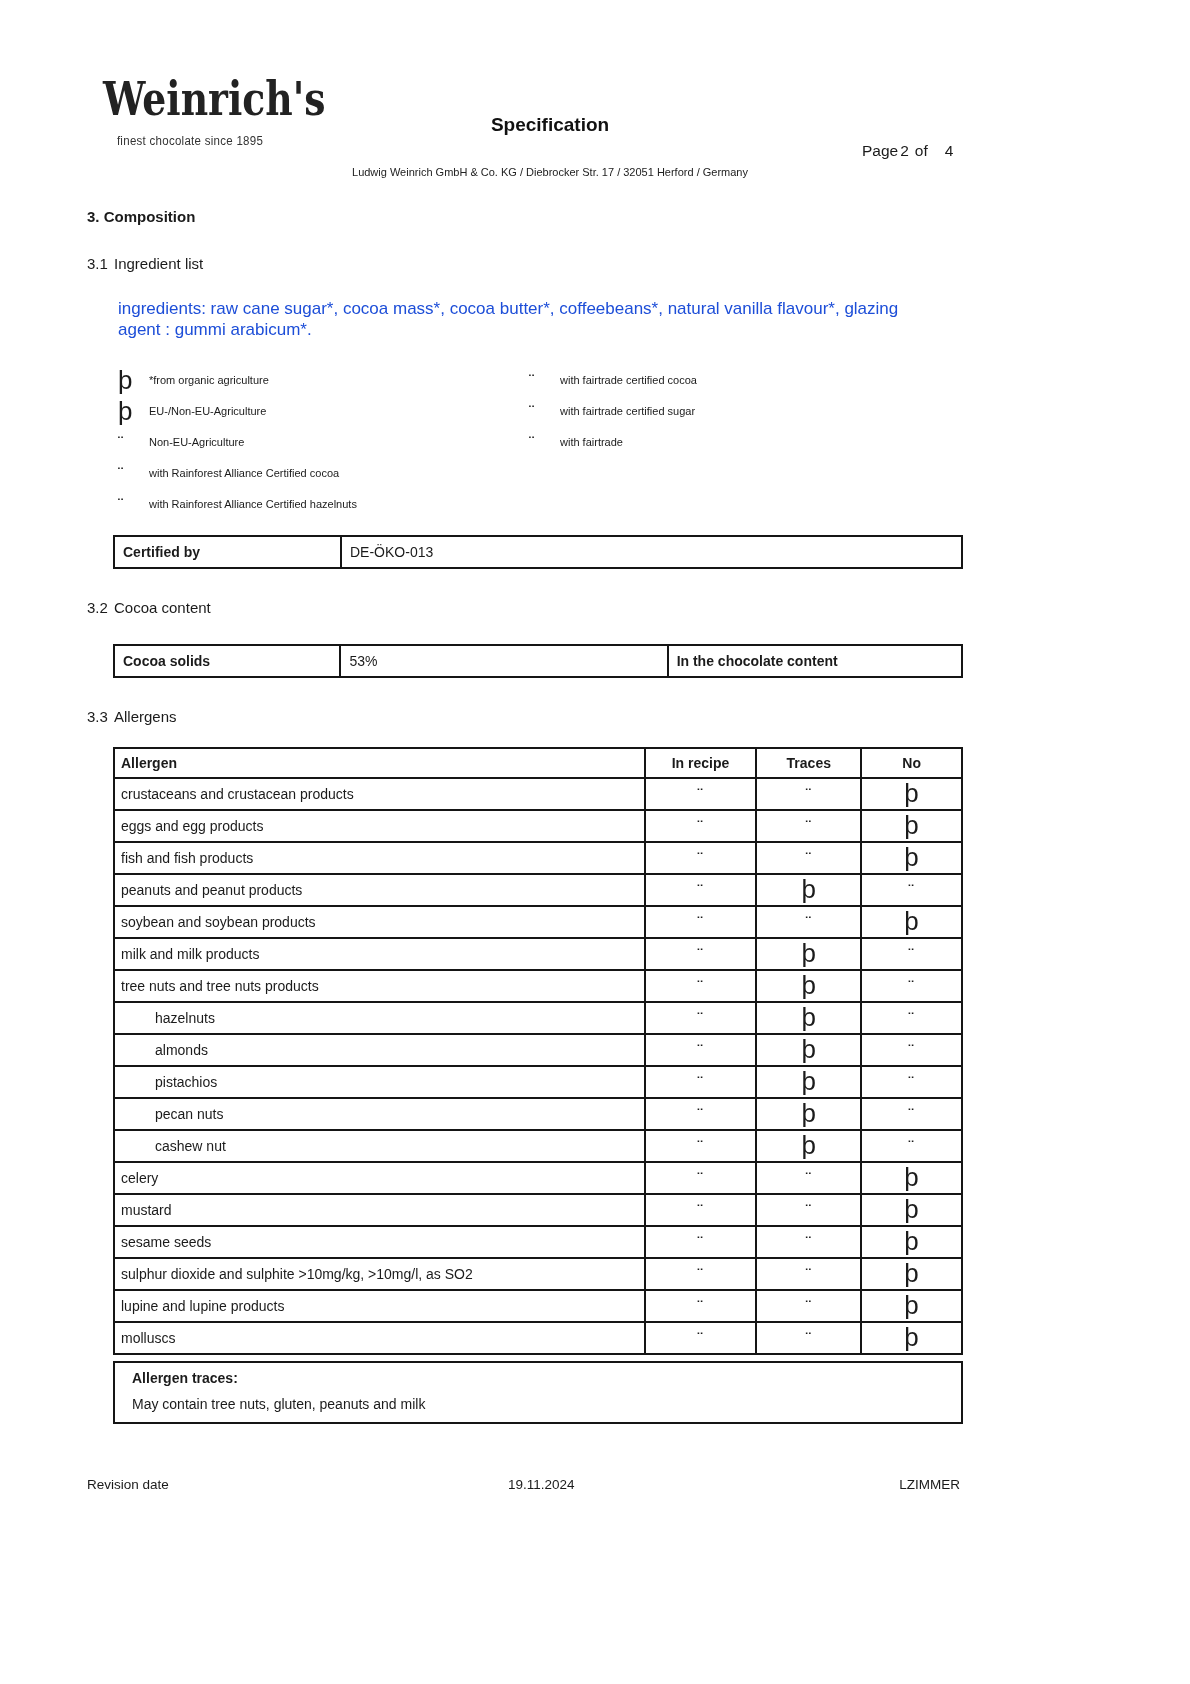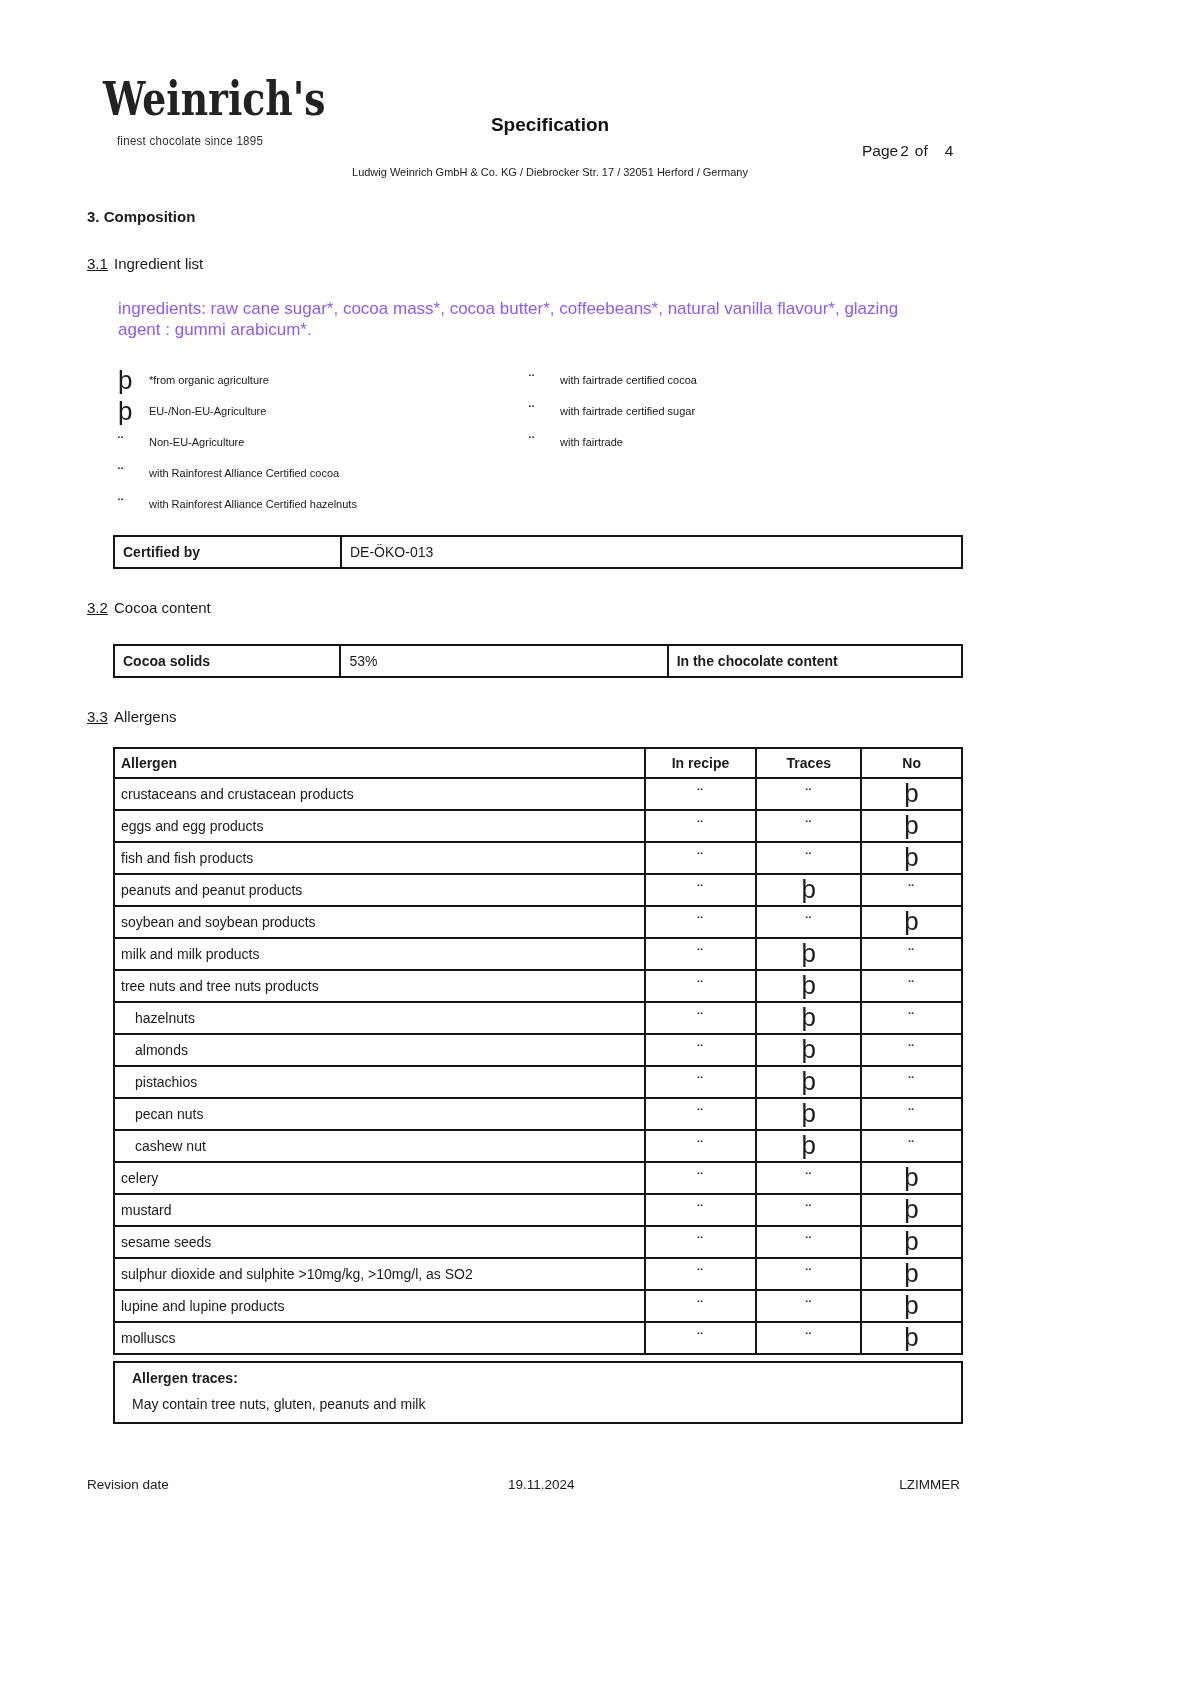--- a/index.html
+++ b/index.html
@@ -30,25 +30,25 @@
   .page-num { position:absolute; top:142px; left:862px; font-size:15.5px; white-space:nowrap; }
   .page-num .pn-cur { margin-left:2px; }
   .page-num .pn-of  { margin-left:6px; }
   .page-num .pn-tot { margin-left:17px; }
 
   
   .content { position:absolute; left:87px; top:208px; width:880px; }
 
   .h-main { font-weight:700; font-size:15px; }
   .h-sub  { font-size:15px; margin-top:30px; }
-  .h-sub .h-num { display:inline-block; min-width:27px;text-decoration:underline; }
+  .h-sub .h-num { display:inline-block; min-width:27px; }
 
   .ingredients {
     margin:26px 0 0 31px; width:800px;
-    font-size:17px; line-height:21px; color:#8b5cf6;
+    font-size:17px; line-height:21px; color:#1d4ed8;
   }
 
   .opt-columns { display:flex; margin-top:24px; }
   .opt-col-left  { width:442px; }
   .opt-col-right { width:420px; }
   .opt-item { display:flex; align-items:center; height:31px; }
   .opt-sym { width:31px; margin-left:31px; display:flex; align-items:center; }
   .opt-col-right .opt-sym { margin-left:0; }
   .opt-label { font-size:11px; }
 
@@ -63,21 +63,21 @@
   .cocoa-note { width:295px; font-weight:700; }
 
   .allergen-table { margin:22px 0 0 26px; width:850px; border:2px solid #151515; }
   .allergen-table td, .allergen-table th { border:2px solid #151515; vertical-align:middle; }
   .allergen-table th { font-size:14px; font-weight:700; height:30px; padding:4px 6px; }
   .allergen-table th.col-allergen { text-align:left; width:532px; }
   .allergen-table th.col-recipe { width:112px; text-align:center; }
   .allergen-table th.col-traces { width:105px; }
   .allergen-table th.col-no     { width:101px; text-align:center; }
   .al-label { font-size:14px; padding:4px 6px; height:32px; }
-  .al-label.indent { padding-left:20px; }
+  .al-label.indent { padding-left:40px; }
   .al-mark { text-align:center; height:32px; line-height:1; }
 
   .traces-box { margin:6px 0 0 26px; width:850px; border:2px solid #151515; padding:7px 9px 10px 17px; }
   .traces-box .tb-title { font-weight:700; font-size:14px; }
   .traces-box .tb-text  { font-size:14px; margin-top:10px; }
 
   
   .footer { position:absolute; left:87px; top:1466px; width:873px; }
   .footer-row { display:flex; height:37px; align-items:center; font-size:13.5px; }
   .f-label { flex:0 0 421px; }

